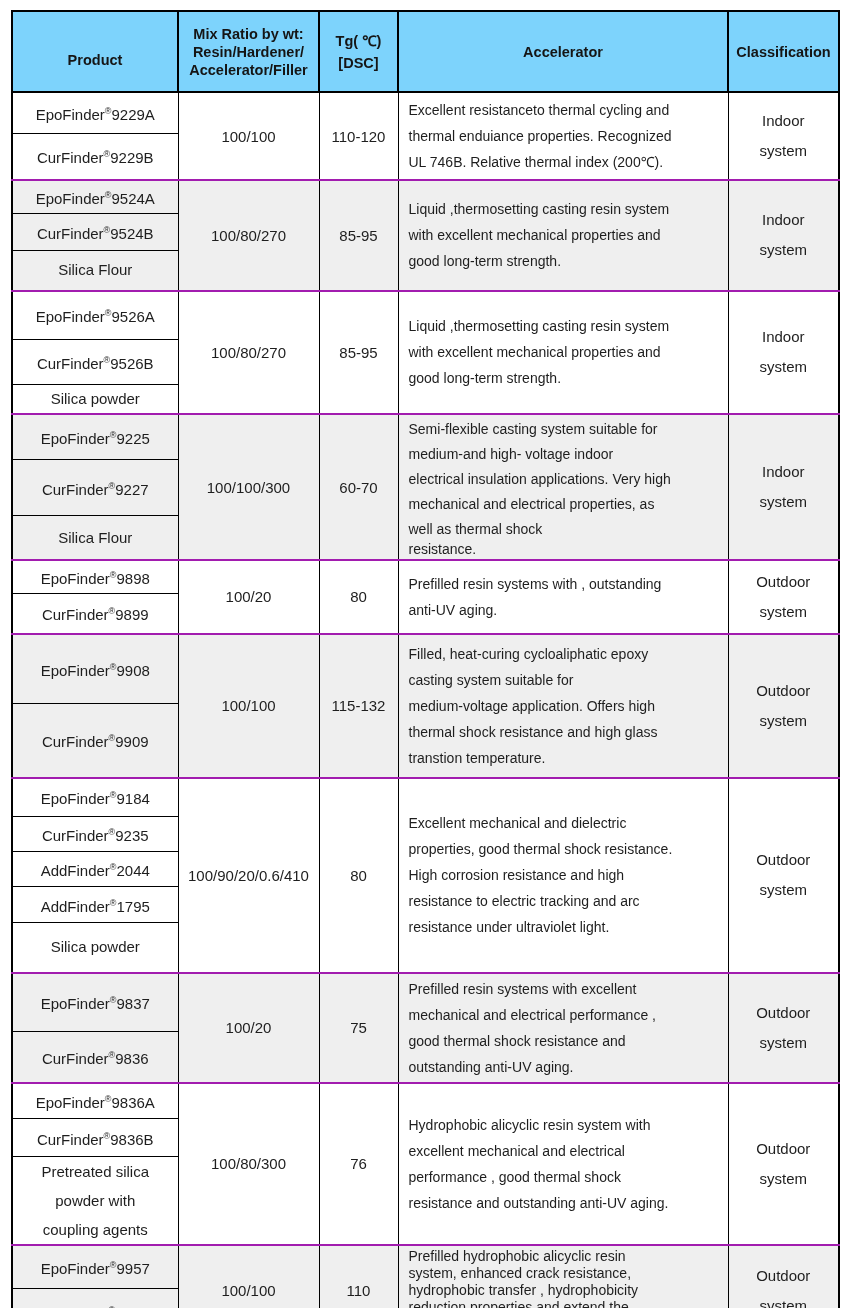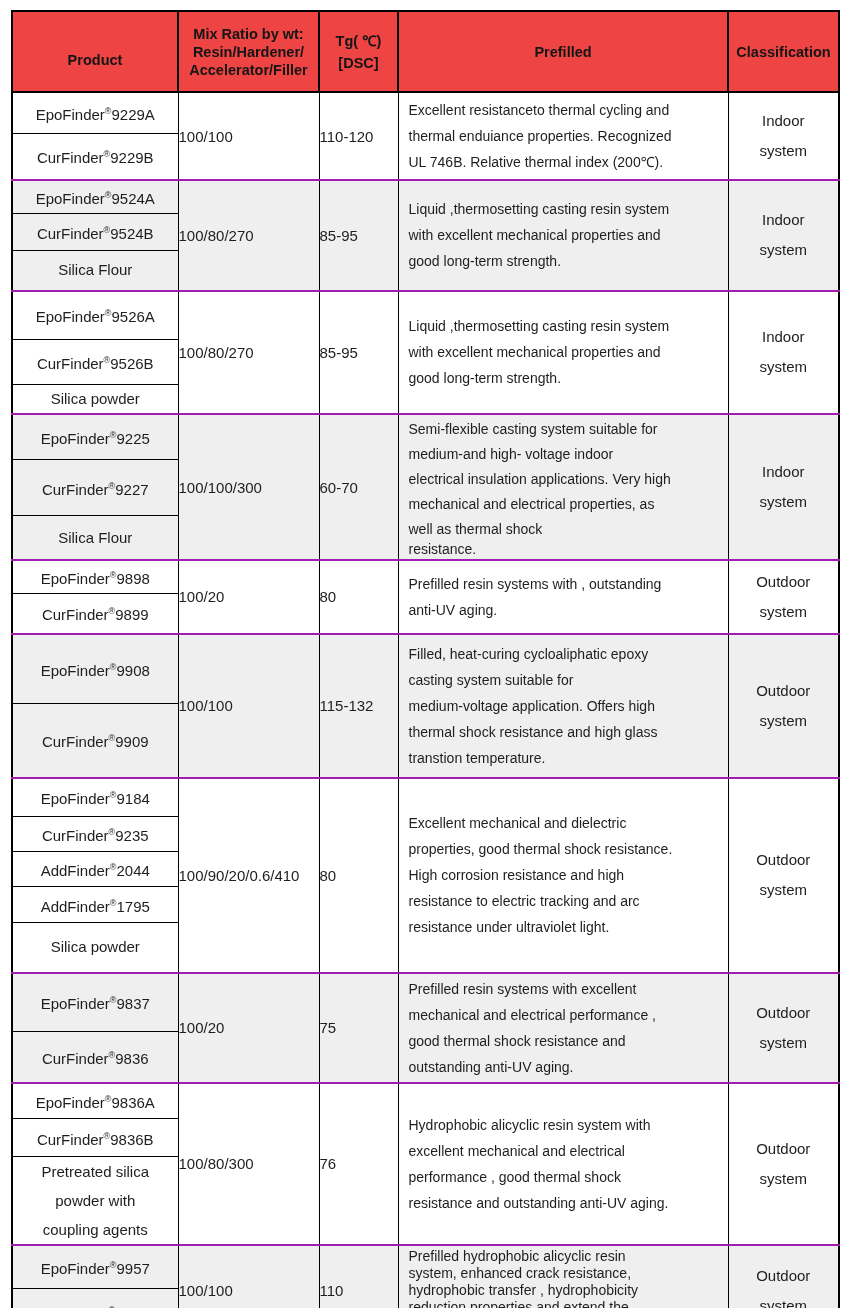--- a/index.html
+++ b/index.html
@@ -12,33 +12,33 @@
     border-collapse:collapse;table-layout:fixed;
     border:2px solid #000;
   }
   col.c-product{width:166px;}
   col.c-ratio{width:141px;}
   col.c-tg{width:79px;}
   col.c-props{width:330px;}
   col.c-class{width:111px;}
   th,td{border:1px solid #000;vertical-align:middle;padding:0;overflow:hidden;}
   thead th{
-    background:#ef4444;border:2px solid #000;
+    background:#7dd3fc;border:2px solid #000;
     font-size:14.5px;font-weight:bold;line-height:18px;
     white-space:pre-line;text-align:center;height:57px;color:#151515;
   }
   th.h-product{vertical-align:bottom;padding-bottom:22px;margin-left:15px;}
   th.h-tg{line-height:22px;}
   tr.gs td{border-top:2px solid #a21caf;}
   tr.g td{background:#efefef;}
   td.p{
     text-align:center;font-size:15px;line-height:28px;white-space:pre-line;
   }
   td.p .reg{font-size:9px;vertical-align:super;letter-spacing:0;}
-  td.r,td.t{font-size:15px;}
+  td.r,td.t{text-align:center;font-size:15px;}
   td.pr{padding:2px 2px 2px 10px;font-size:14px;}
   td.pr .props-text{white-space:pre-line;line-height:26px;}
   td.pr .props-tail{white-space:pre-line;line-height:15px;}
   td.pr.lh25 .props-text{line-height:25px;}
   td.pr.lh17 .props-text{line-height:17px;}
   td.c{text-align:center;font-size:15px;line-height:30px;white-space:pre-line;}
 </style>
 </head>
 <body>
 
@@ -51,21 +51,21 @@
       <col class="c-class">
   </colgroup>
   <thead>
     <tr>
       <th class="h-product">Product</th>
       <th>Mix Ratio by wt:
 Resin/Hardener/
 Accelerator/Filler</th>
       <th class="h-tg">Tg( ℃)
 [DSC]</th>
-      <th>Prefilled</th>
+      <th>Accelerator</th>
       <th>Classification</th>
     </tr>
   </thead>
   <tbody>
 
     <tr class="gs w" style="height:41px">
       <td class="p"><span>EpoFinder</span><span class="reg">®</span><span>9229A</span></td>
       <td class="r" rowspan="2">100/100</td>
       <td class="t" rowspan="2">110-120</td>
       <td class="pr" rowspan="2">

